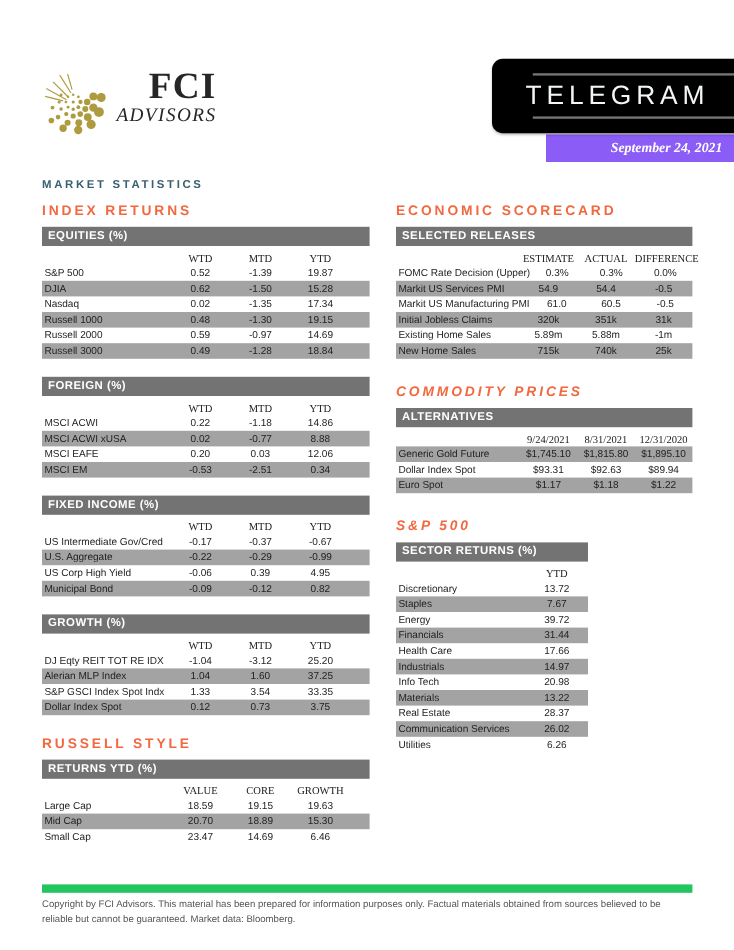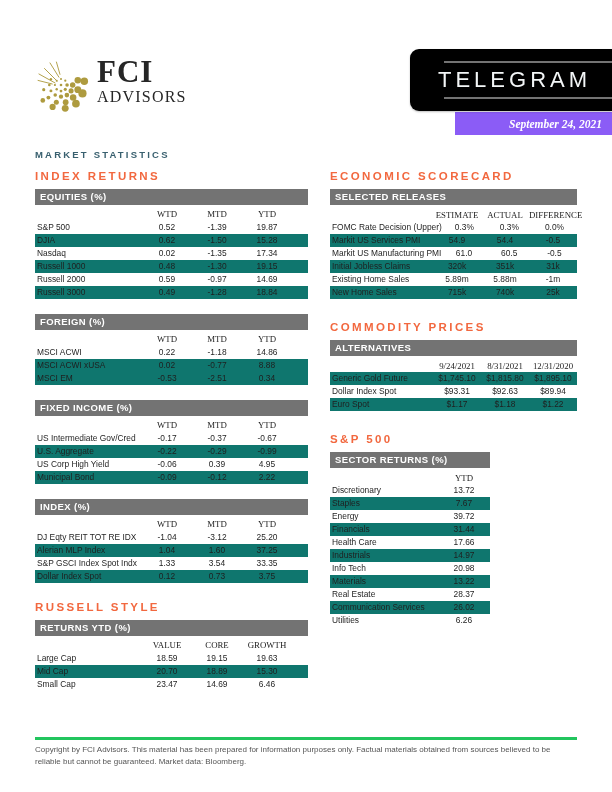--- a/index.html
+++ b/index.html
@@ -1,25 +1,25 @@
 <!DOCTYPE html>
 <html><head>
 <meta charset="utf-8">
 <style>
   html,body{margin:0;padding:0;background:#e8e8e8;}
   .page{
     position:relative;width:612px;height:792px;margin:0 auto;background:#ffffff;
     overflow:hidden;font-family:"Liberation Sans",sans-serif;color:#1f1f1f;
   }
   
-  .logo-wrap{position:absolute;left:33px;top:56px;display:flex;align-items:flex-start;}
+  .logo-wrap{position:absolute;left:33px;top:56px;display:flex;align-items:flex-start;text-align:right;}
   .logo-svg{width:56px;height:58px;margin-right:8px;}
   .brand-text{line-height:1;}
   .brand-top{font-family:"Liberation Serif",serif;font-weight:700;font-size:31px;letter-spacing:1px;color:#262626;}
-  .brand-bottom{font-family:"Liberation Serif",serif;font-weight:400;font-size:16px;letter-spacing:1.2px;color:#262626;margin-top:2px;}
+  .brand-bottom{font-family:"Liberation Serif",serif;font-weight:400;font-size:16px;letter-spacing:1.2px;color:#262626;margin-top:2px;font-style:italic;}
   .banner{
     position:absolute;left:410px;top:49px;width:202px;height:62px;background:#000000;
     border-radius:9px 0 0 9px;display:flex;flex-direction:column;justify-content:center;
     padding-left:28px;box-sizing:border-box;z-index:2;box-shadow:0 1px 2px rgba(0,0,0,.25);
   }
   .banner .rule{height:2px;background:rgba(255,255,255,.45);}
   .banner .rule.top{margin:0 0 5px 6px;}
   .banner .rule.bot{margin:5px 0 0 6px;}
   .banner-title{color:#f3f6f7;font-size:22px;font-weight:400;letter-spacing:4px;line-height:1.1;}
   .ribbon{
@@ -30,41 +30,41 @@
   .page-title{
     position:absolute;left:35px;top:149px;font-size:9.5px;font-weight:700;letter-spacing:2.2px;color:#39606F;
   }
   
   .col{position:absolute;top:170px;}
   .col-left{left:35px;width:273px;}
   .col-right{left:330px;width:247px;}
   .sec-head{
     font-size:11.5px;font-weight:700;letter-spacing:2.4px;color:#F2683F;margin:0 0 7px 0;
   }
-  .sec-head.gap-lg{margin-top:22px;}
+  .sec-head.gap-lg{margin-top:22px;font-style:italic;}
   .sec-head.gap-russell{margin-top:18px;}
   
   .tbl{margin-bottom:15px;}
   .tbl-bar{
     background:#737373;color:#ffffff;font-weight:700;font-size:9.5px;letter-spacing:.4px;
     padding:3px 5px 3px 5px;height:10px;line-height:10px;
   }
   .trow{display:flex;align-items:center;height:13px;line-height:13px;font-size:8.4px;}
   .trow .lbl{flex:1;padding-left:2px;white-space:nowrap;}
   .trow .v{width:50px;text-align:center;white-space:nowrap;}
   .trow.thead{font-family:"Liberation Serif",serif;font-size:8.8px;color:#222;margin-top:4px;height:12px;}
-  .trow.stripe{background:#0f766e;}
-  .col-left .trow{padding-right:16px;align-items:flex-end;}
+  .trow.stripe{background:#a3a3a3;}
+  .col-left .trow{padding-right:16px;}
   .col-right .trow .v{width:48px;}
   .col-right .trow{padding-right:0;}
   .t-sector{width:160px;}
   .t-sector .trow .v{width:52px;}
   
   .footer{
-    position:absolute;left:35px;top:737px;width:542px;border-top:3px solid #22c55e;
+    position:absolute;left:35px;top:737px;width:542px;border-top:7px solid #22c55e;
     padding-top:4px;font-size:8px;line-height:1.5;color:#555555;
   }
 </style>
 </head>
 <body>
 
 <div class="page">
 
   <div class="logo-wrap">
     <svg class="logo-svg" viewBox="0 0 60 60">
@@ -183,20 +183,26 @@
           <span class="v">0.22</span>
           <span class="v">-1.18</span>
           <span class="v">14.86</span>
         </div>
         <div class="trow stripe">
           <span class="lbl">MSCI ACWI xUSA</span>
           <span class="v">0.02</span>
           <span class="v">-0.77</span>
           <span class="v">8.88</span>
         </div>
+        <div class="trow">
+          <span class="lbl">MSCI EAFE</span>
+          <span class="v">0.20</span>
+          <span class="v">0.03</span>
+          <span class="v">12.06</span>
+        </div>
         <div class="trow stripe">
           <span class="lbl">MSCI EM</span>
           <span class="v">-0.53</span>
           <span class="v">-2.51</span>
           <span class="v">0.34</span>
         </div>
       </div>
     <div class="tbl">
         <div class="tbl-bar">FIXED INCOME (%)</div>
         <div class="trow thead">
@@ -220,25 +226,25 @@
         <div class="trow">
           <span class="lbl">US Corp High Yield</span>
           <span class="v">-0.06</span>
           <span class="v">0.39</span>
           <span class="v">4.95</span>
         </div>
         <div class="trow stripe">
           <span class="lbl">Municipal Bond</span>
           <span class="v">-0.09</span>
           <span class="v">-0.12</span>
-          <span class="v">2.22</span>
-        </div>
-      </div>
-    <div class="tbl">
-        <div class="tbl-bar">INDEX (%)</div>
+          <span class="v">0.82</span>
+        </div>
+      </div>
+    <div class="tbl">
+        <div class="tbl-bar">GROWTH (%)</div>
         <div class="trow thead">
           <span class="lbl"></span>
           <span class="v">WTD</span>
           <span class="v">MTD</span>
           <span class="v">YTD</span>
         </div>
         <div class="trow">
           <span class="lbl">DJ Eqty REIT TOT RE IDX</span>
           <span class="v">-1.04</span>
           <span class="v">-3.12</span>

